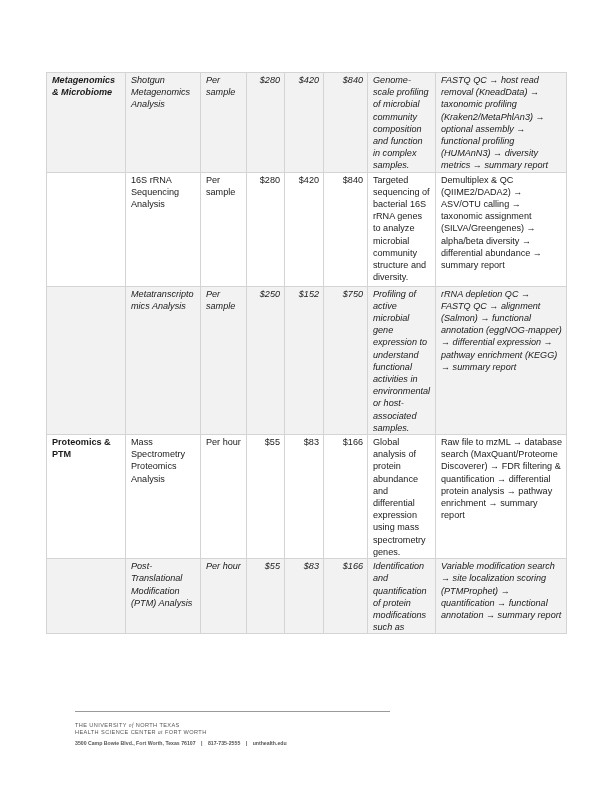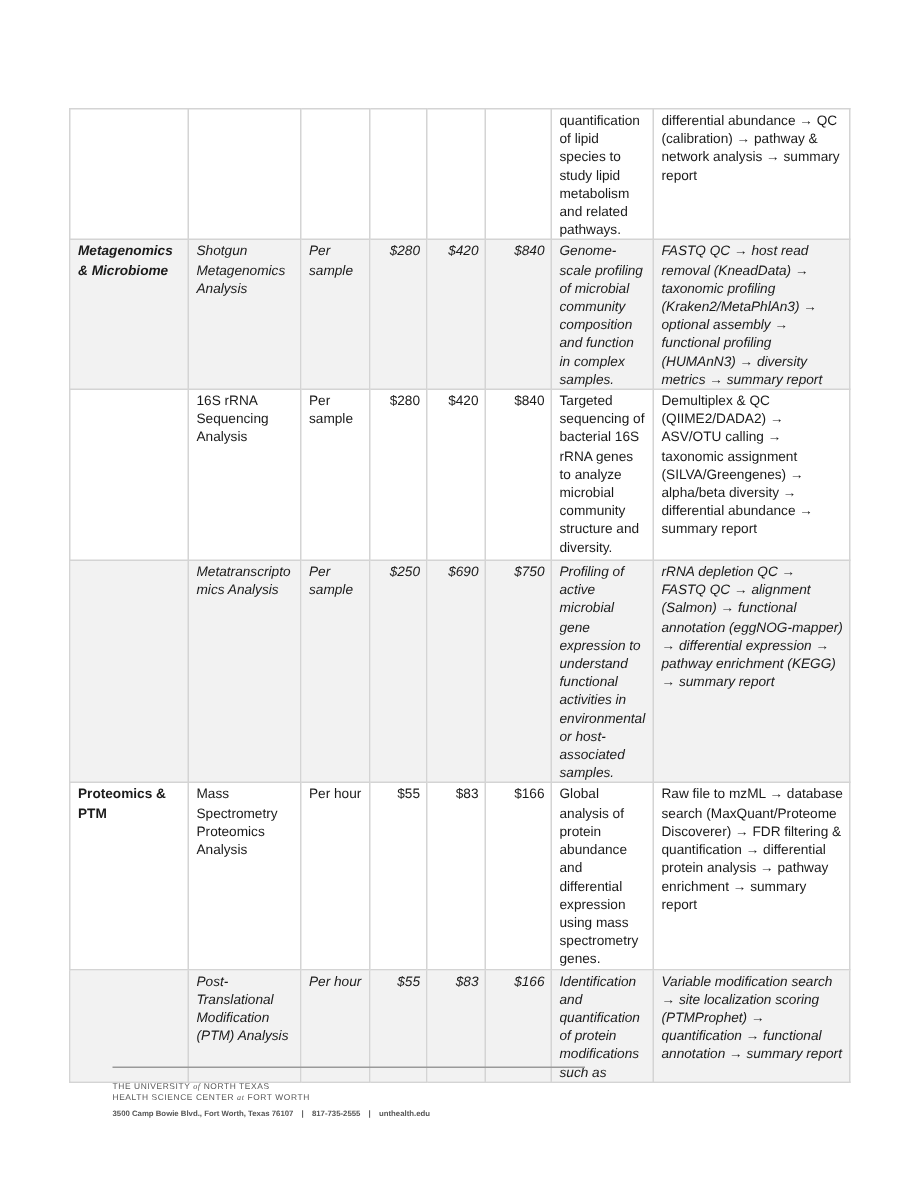--- a/index.html
+++ b/index.html
@@ -39,30 +39,20 @@
     <col class="c1">
       <col class="c2">
       <col class="c3">
       <col class="c4">
     <col class="c5">
       <col class="c6">
       <col class="c7">
       <col class="c8">
   </colgroup>
   <tbody>
-    <tr class="r1">
-      <td class="cat"></td>
-      <td></td>
-      <td></td>
-      <td class="num"></td>
-      <td class="num"></td>
-      <td class="num"></td>
-      <td>quantification of lipid species to study lipid metabolism and related pathways.</td>
-      <td>differential abundance → QC (calibration) → pathway &amp; network analysis → summary report</td>
-    </tr>
     <tr class="r2 shade">
       <td class="cat">Metagenomics &amp; Microbiome</td>
       <td>Shotgun Metagenomics Analysis</td>
       <td>Per sample</td>
       <td class="num">$280</td>
       <td class="num">$420</td>
       <td class="num">$840</td>
       <td>Genome-scale profiling of microbial community composition and function in complex samples.</td>
       <td>FASTQ QC → host read removal (KneadData) → taxonomic profiling (Kraken2/MetaPhlAn3) → optional assembly → functional profiling (HUMAnN3) → diversity metrics → summary report</td>
     </tr>
@@ -74,21 +64,21 @@
       <td class="num">$420</td>
       <td class="num">$840</td>
       <td>Targeted sequencing of bacterial 16S rRNA genes to analyze microbial community structure and diversity.</td>
       <td>Demultiplex &amp; QC (QIIME2/DADA2) → ASV/OTU calling → taxonomic assignment (SILVA/Greengenes) → alpha/beta diversity → differential abundance → summary report</td>
     </tr>
     <tr class="r4 shade">
       <td class="cat"></td>
       <td style="word-break: break-all;">Metatranscriptomics Analysis</td>
       <td>Per sample</td>
       <td class="num">$250</td>
-      <td class="num">$690</td>
+      <td class="num">$152</td>
       <td class="num">$750</td>
       <td>Profiling of active microbial gene expression to understand functional activities in environmental or host-associated samples.</td>
       <td>rRNA depletion QC → FASTQ QC → alignment (Salmon) → functional annotation (eggNOG-mapper) → differential expression → pathway enrichment (KEGG) → summary report</td>
     </tr>
     <tr class="r5">
       <td class="cat">Proteomics &amp; PTM</td>
       <td>Mass Spectrometry Proteomics Analysis</td>
       <td>Per hour</td>
       <td class="num">$55</td>
       <td class="num">$83</td>

